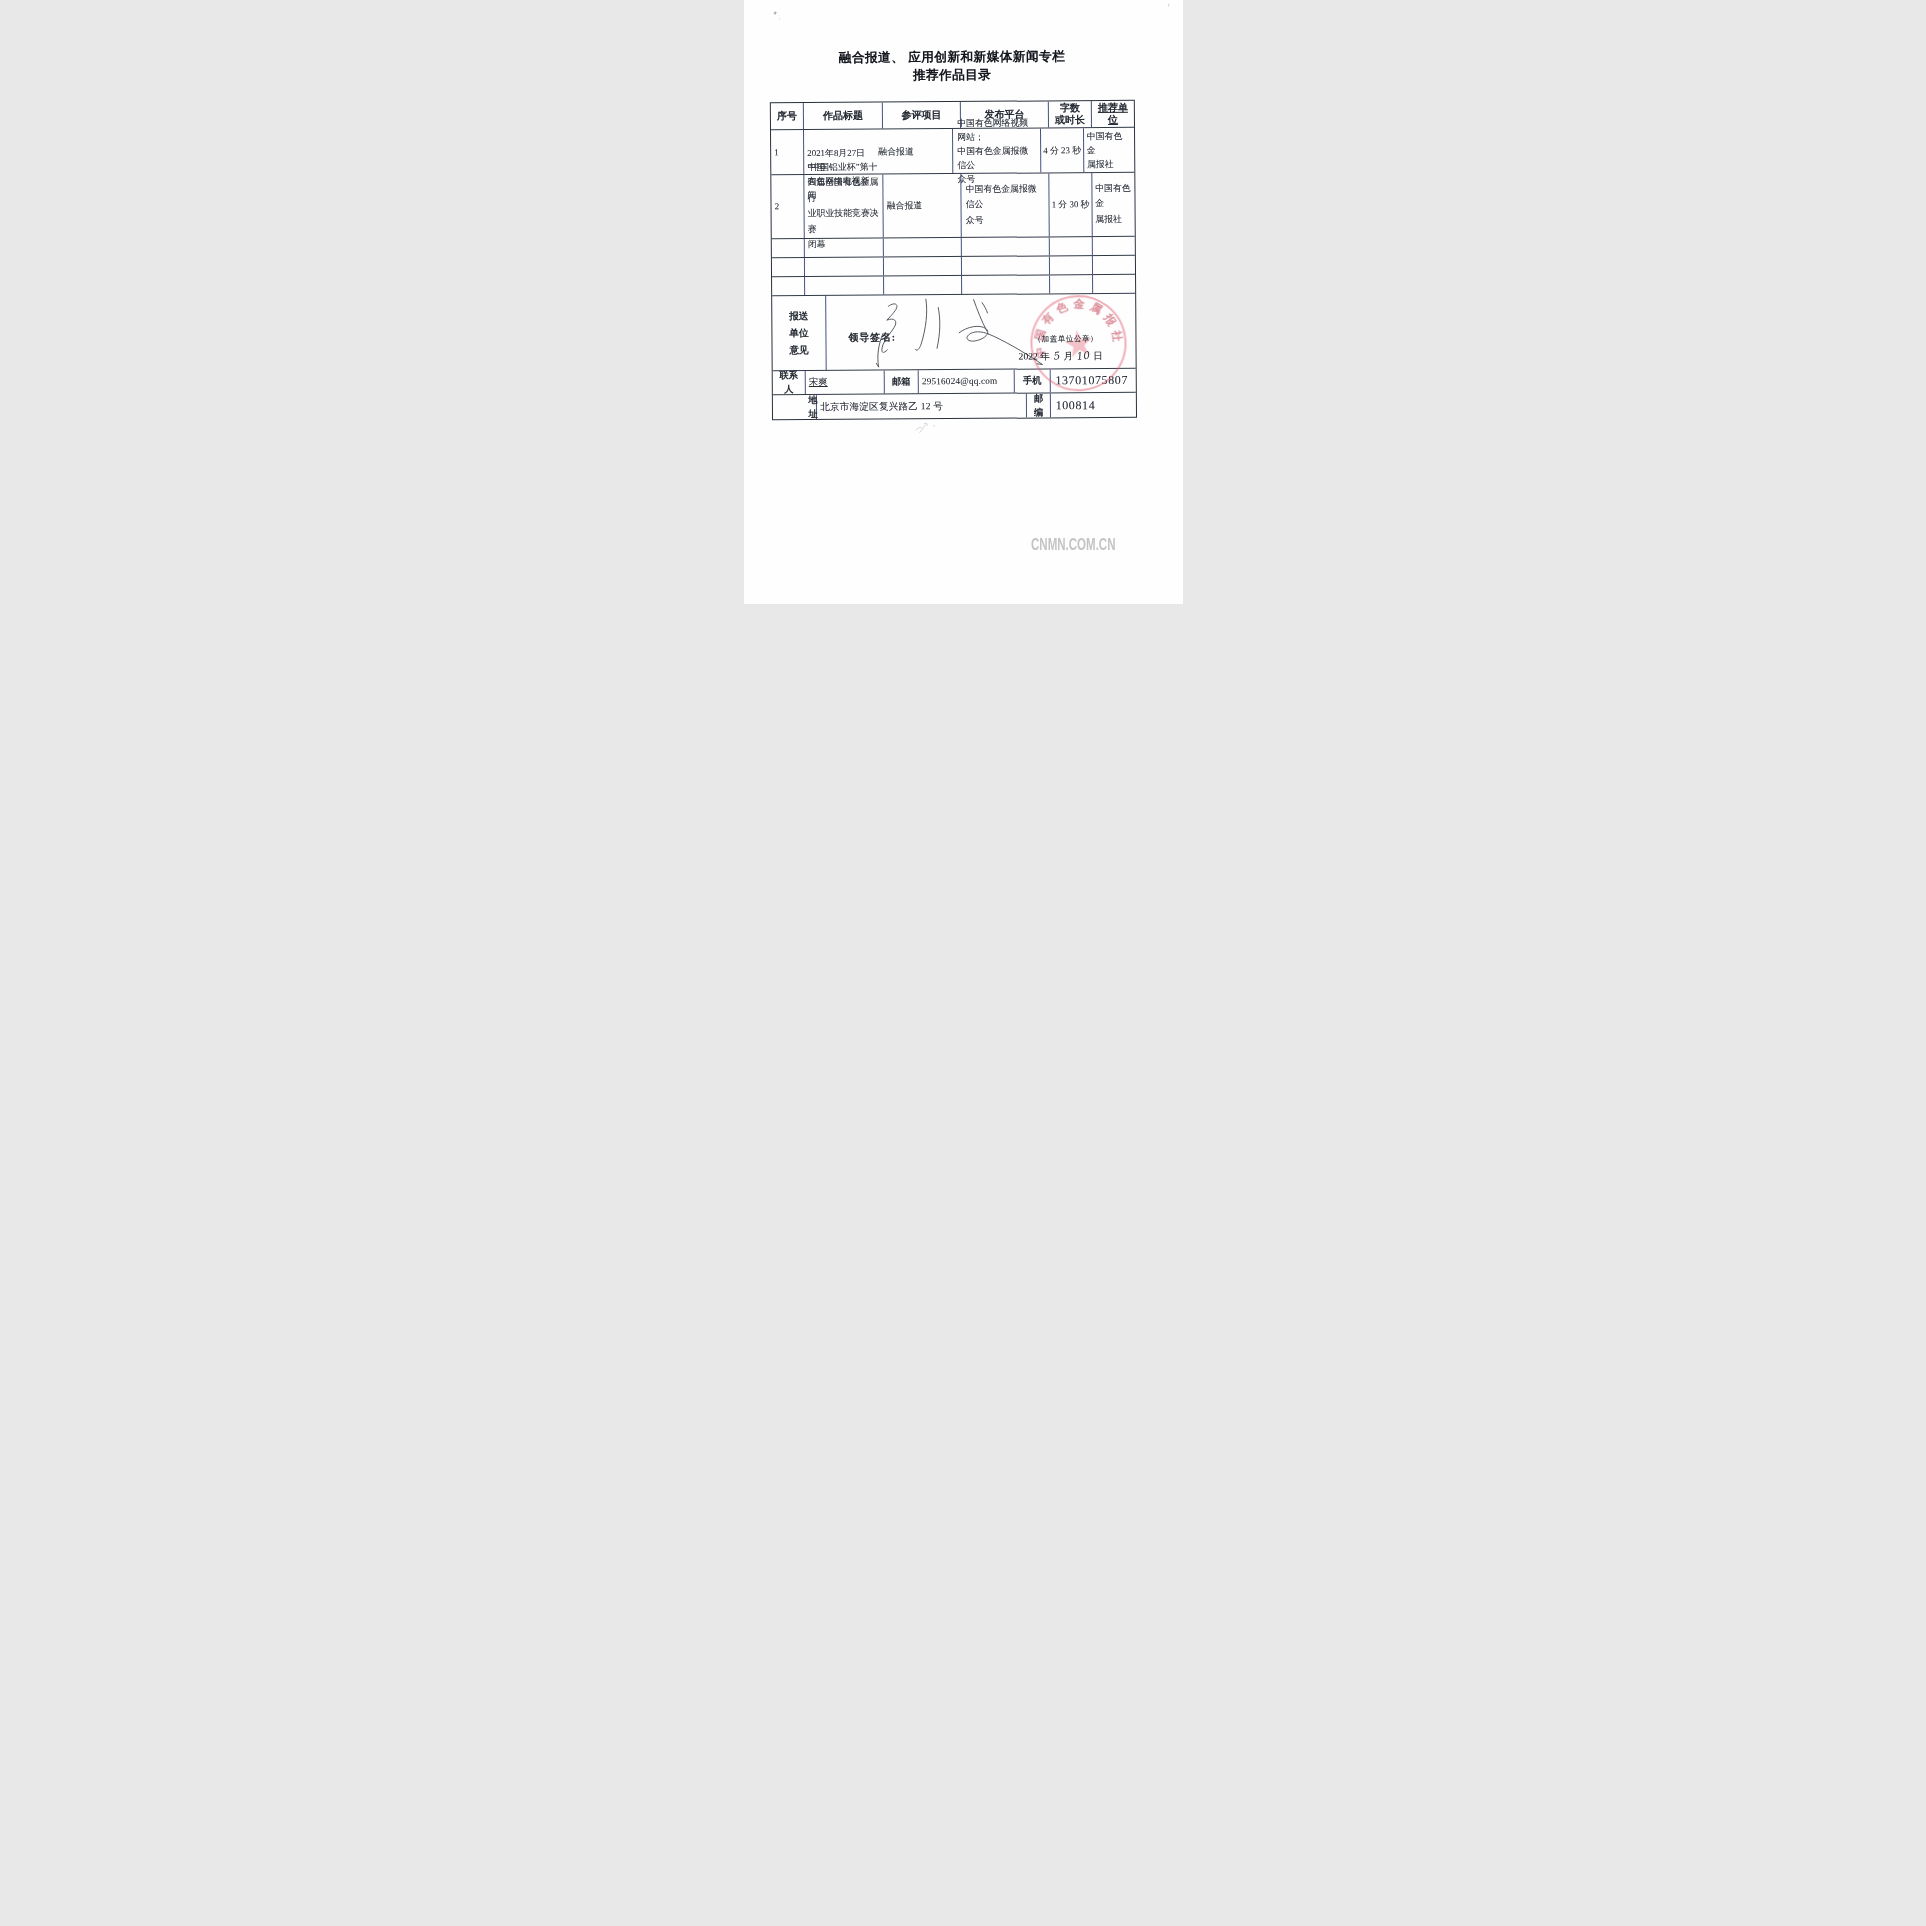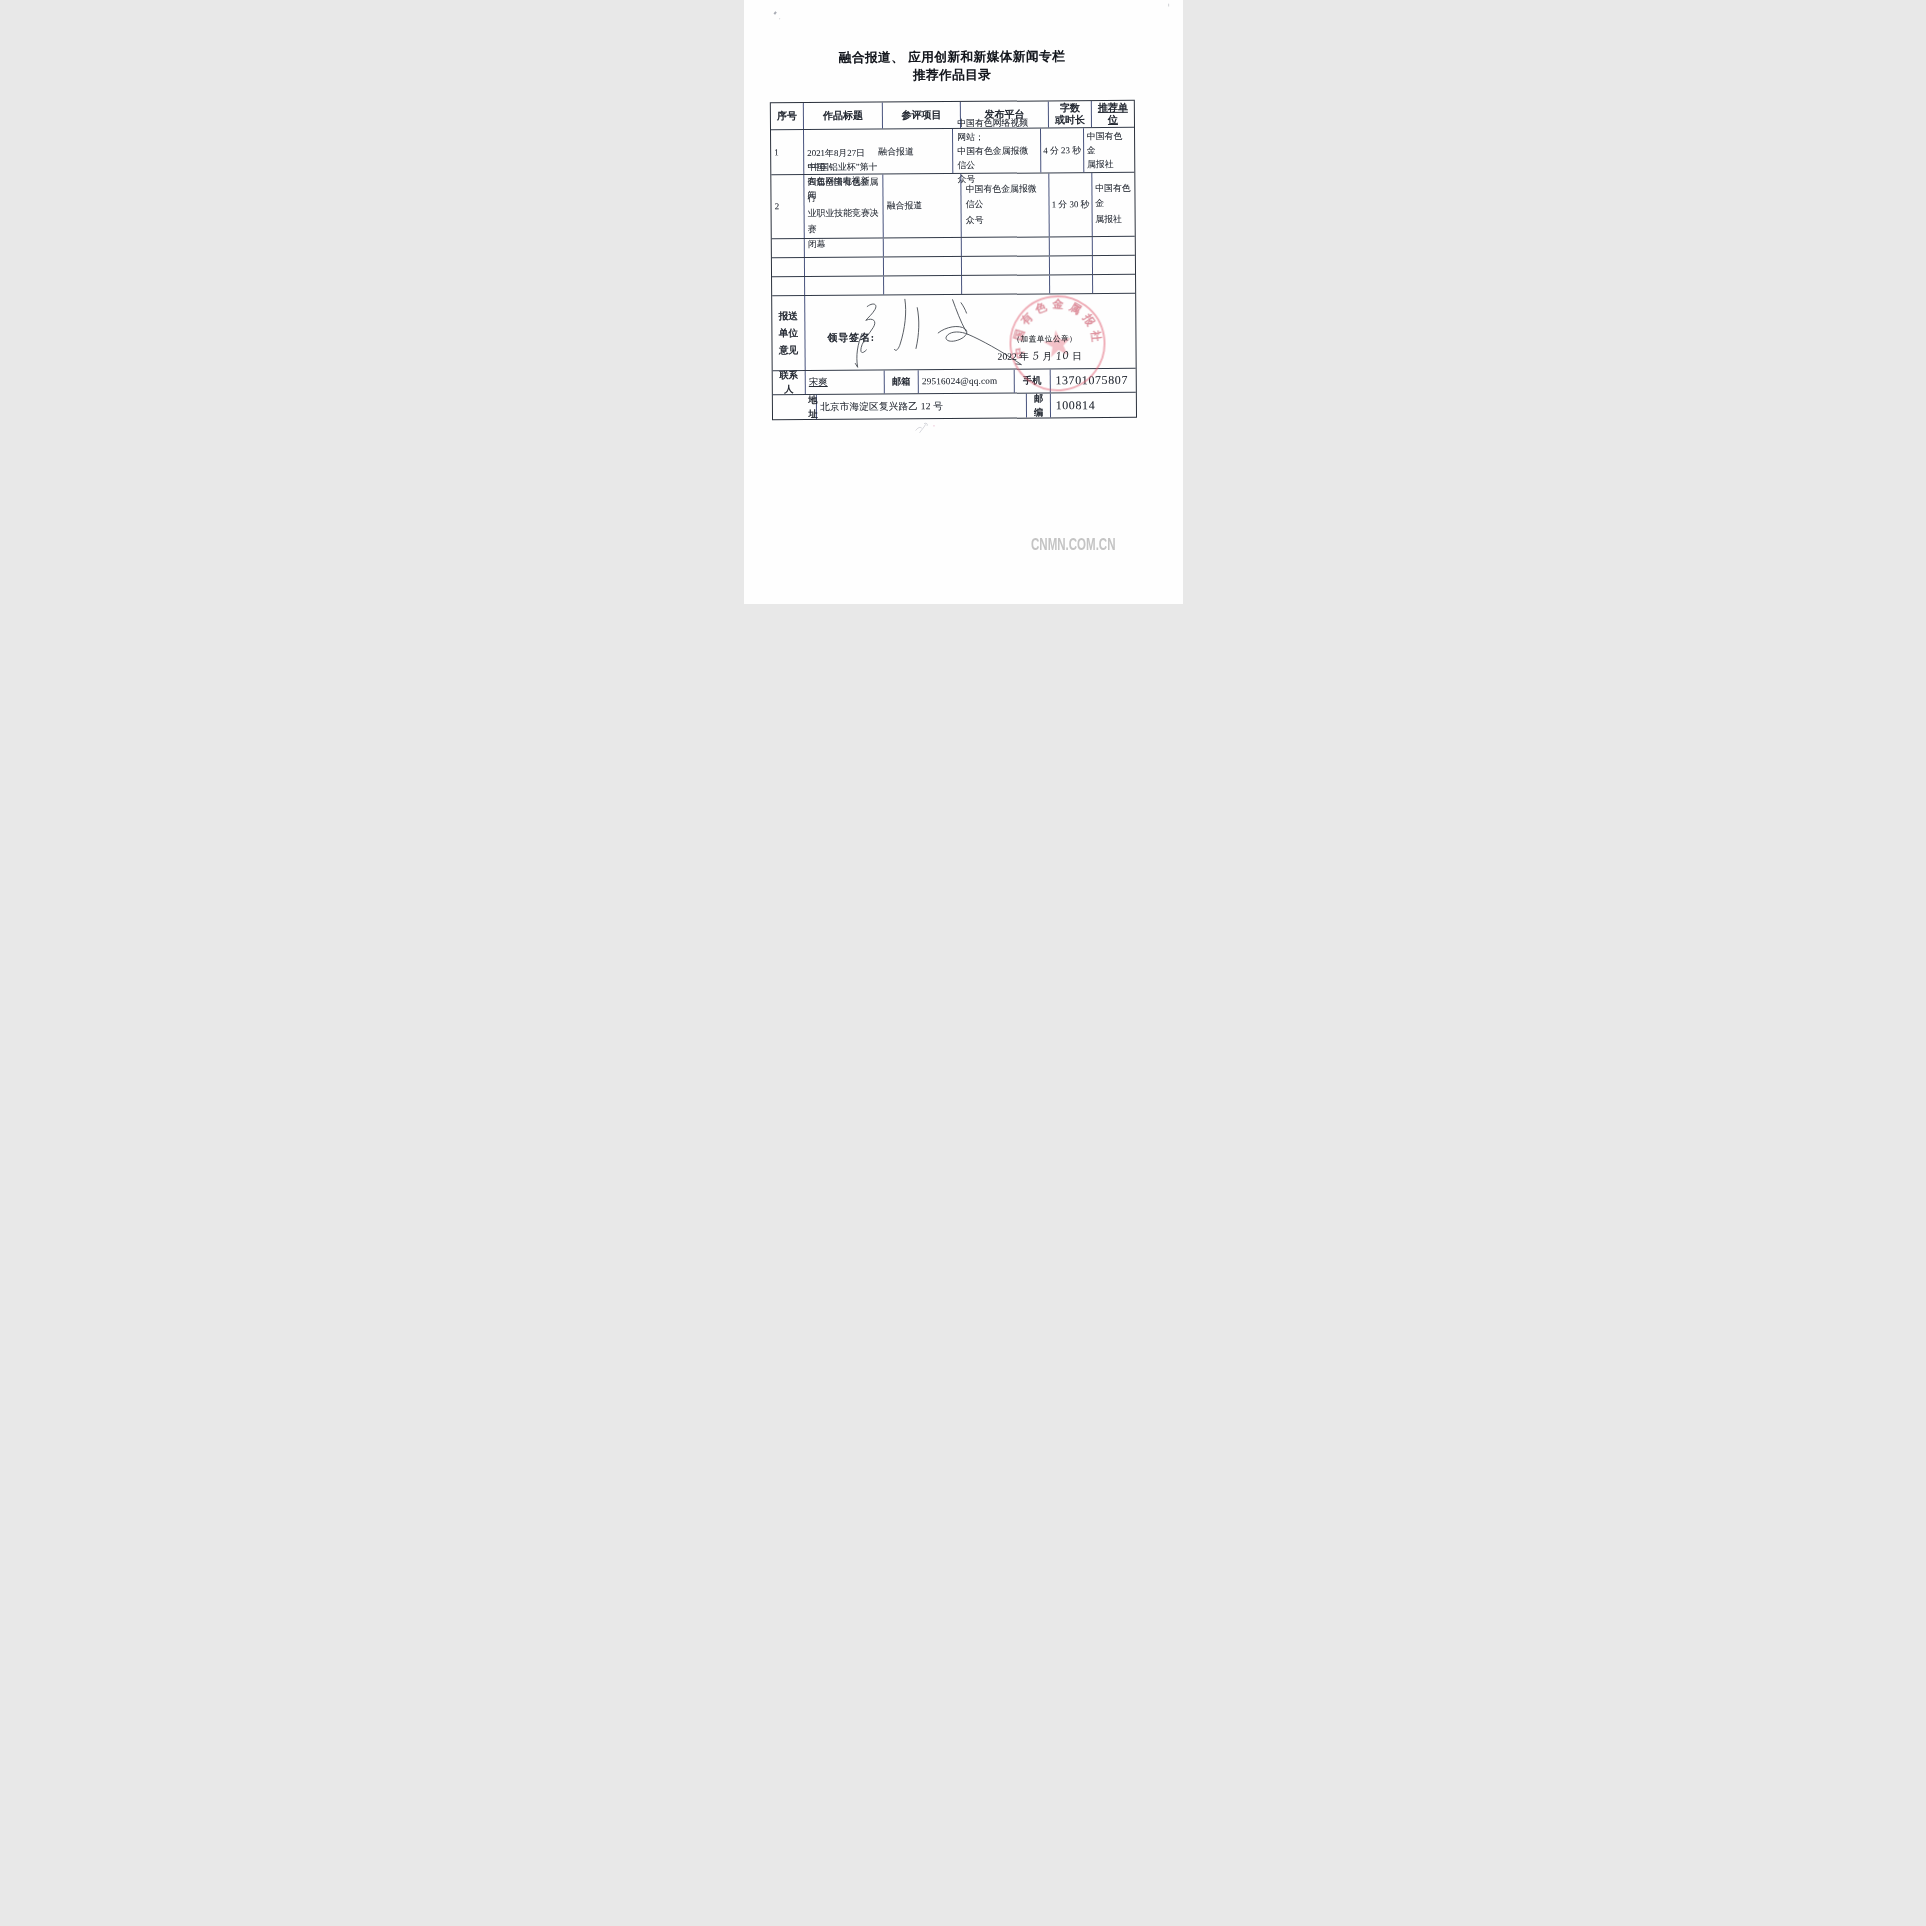--- a/index.html
+++ b/index.html
@@ -126,21 +126,21 @@
       <div class="tr" style="height:19px;">
         <div class="td" style="width:33px;"></div>
         <div class="td" style="width:79px;"></div>
         <div class="td" style="width:78px;"></div>
         <div class="td" style="width:88px;"></div>
         <div class="td" style="width:43px;"></div>
         <div class="td" style="flex:1;"></div>
       </div>
 
       <div class="tr" style="height:75px;">
-        <div class="td opinion-cell ctr pre" style="width:33px;">报送
+        <div class="td opinion-cell ctr pre" style="width:54px;">报送
 单位
 意见</div>
         <div class="td sigcell" style="flex:1;">
           <span class="sig-label">领导签名:</span>
 
           <svg class="sig-svg" width="200" height="77" viewBox="0 0 520 200">
             <g fill="none" stroke="#3d4249" stroke-width="2.4" stroke-linecap="round" stroke-linejoin="round" opacity="0.92">
               <path d="M 78 28 C 94 16 106 22 98 36 C 91 48 80 57 74 64 C 93 56 104 66 93 83 C 82 100 70 112 64 127 C 56 148 63 154 75 141"></path>
               <path d="M 64 98 C 52 126 47 156 52 186 L 46 176"></path>
               <path d="M 176 10 C 181 44 176 86 163 126 C 158 141 151 147 148 140"></path>

